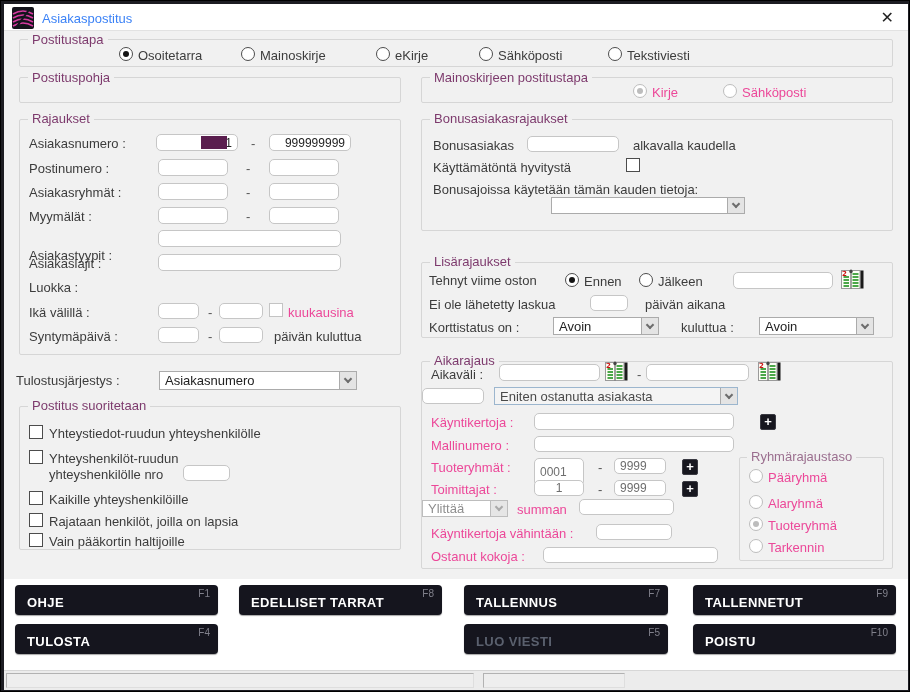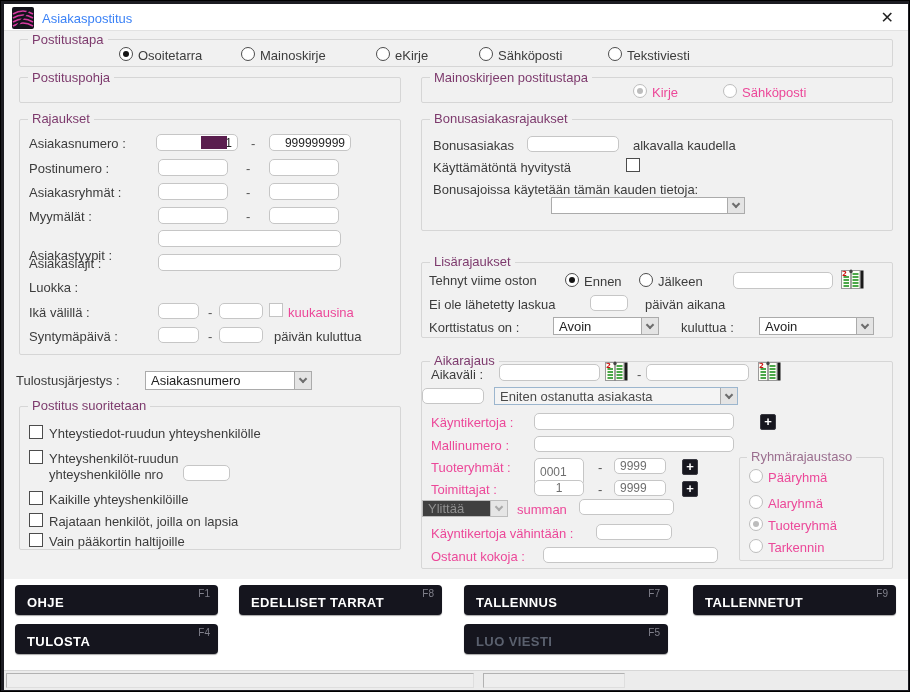--- a/index.html
+++ b/index.html
@@ -32,21 +32,21 @@
   .txt.right{justify-content:flex-end;}
   .txt.center{justify-content:center;}
   .txt.dim{color:#6e6e6e;}
   .sel-block{position:absolute;top:1px;bottom:1px;background:#5a1e4e;}
 
   .combo{position:absolute;background:#fff;border:1px solid #ababab;font-size:13px;color:#222;
          display:flex;align-items:center;padding:0 22px 0 5px;overflow:hidden;white-space:nowrap;}
   .combo .arrow{position:absolute;right:0;top:0;bottom:0;width:17px;background:#e4e4e4;border-left:1px solid #ababab;
                 display:flex;align-items:center;justify-content:center;}
   .chev{width:6px;height:6px;border-right:2px solid #6d6d6d;border-bottom:2px solid #6d6d6d;transform:rotate(45deg);margin-top:-3px;}
-  .combo.dis{background:#404040;color:#8f8f8f;border-color:#bdbdbd;}
+  .combo.dis{background:#ffffff;color:#8f8f8f;border-color:#bdbdbd;}
   .combo.dis .arrow{background:#e6e6e6;border-left-color:#bdbdbd;}
   .combo.dis .chev{border-color:#a9a9a9;}
   .combo.bluebrd{border-color:#9cb6ce;background:#f4f4f4;color:#4a4a4a;}
 
   .radio{position:absolute;width:14px;height:14px;border-radius:50%;background:#fff;border:1px solid #4c4c4c;}
   .radio.checked::after{content:'';position:absolute;left:3px;top:3px;width:6px;height:6px;border-radius:50%;background:#141414;}
   .radio.dis{border-color:#bdbdbd;}
   .radio.dis.checked::after{background:#bdbdbd;}
 
   .check{position:absolute;width:14px;height:14px;background:#fff;border:1px solid #4c4c4c;}
@@ -181,21 +181,21 @@
   <div class="txt" style="left:157px;top:326px;width:41px;height:16px;">
       <span></span>
     </div>
   <span class="dash" style="left:207px;top:328px;">-</span>
   <div class="txt" style="left:218px;top:326px;width:44px;height:16px;">
       <span></span>
     </div>
   <span class="lbl" style="left:273px;top:328px;">päivän kuluttua</span>
 
   <span class="lbl" style="left:15px;top:372px;">Tulostusjärjestys :</span>
-  <div class="combo" style="left:144px;top:370px;width:167px;height:19px;text-align:right;">
+  <div class="combo" style="left:158px;top:370px;width:198px;height:19px;text-align:right;">
     <span>Asiakasnumero</span>
     <span class="arrow">
         <span class="chev"></span>
       </span>
   </div>
 
   <div class="group" style="left:18px;top:405px;width:382px;height:144px;"></div>
   <span class="legend" style="left:27px;top:397px;">Postitus suoritetaan</span>
   <span class="check" style="left:28px;top:424px;"></span>
   <span class="lbl" style="left:48px;top:425px;">Yhteystiedot-ruudun yhteyshenkilölle</span>
@@ -420,14 +420,18 @@
     <span class="blabel">TALLENNETUT</span>
   </div>
   <div class="btn" style="left:14px;top:623px;">
     <span class="fkey">F4</span>
     <span class="blabel">TULOSTA</span>
   </div>
   <div class="btn disabled" style="left:463px;top:623px;width:204px;">
     <span class="fkey">F5</span>
     <span class="blabel">LUO VIESTI</span>
   </div>
+  <div class="btn" style="left:692px;top:623px;">
+    <span class="fkey">F10</span>
+    <span class="blabel">POISTU</span>
+  </div>
 
 </div>
 
 </body></html>

